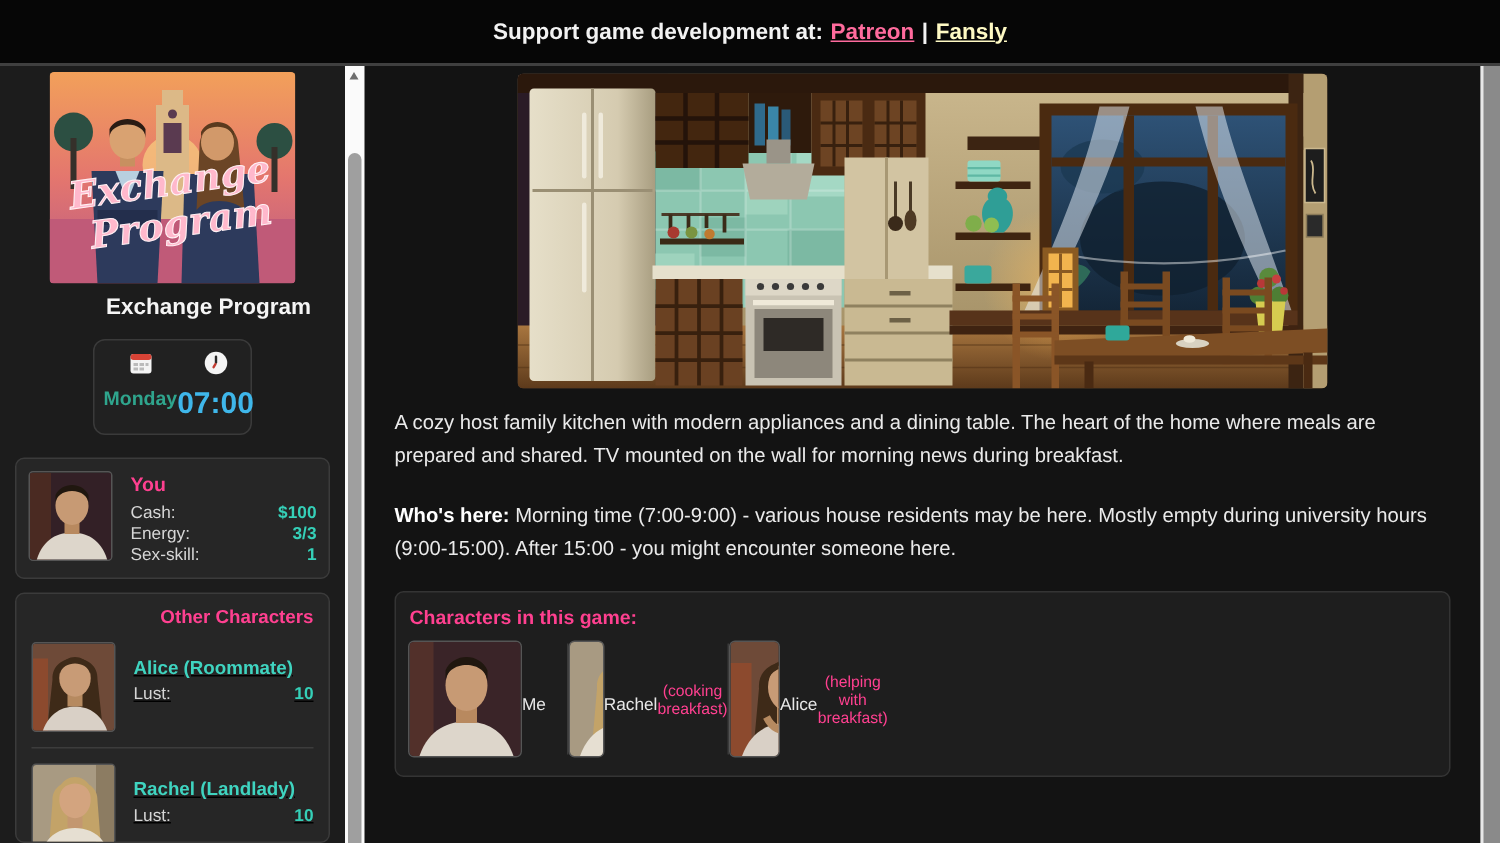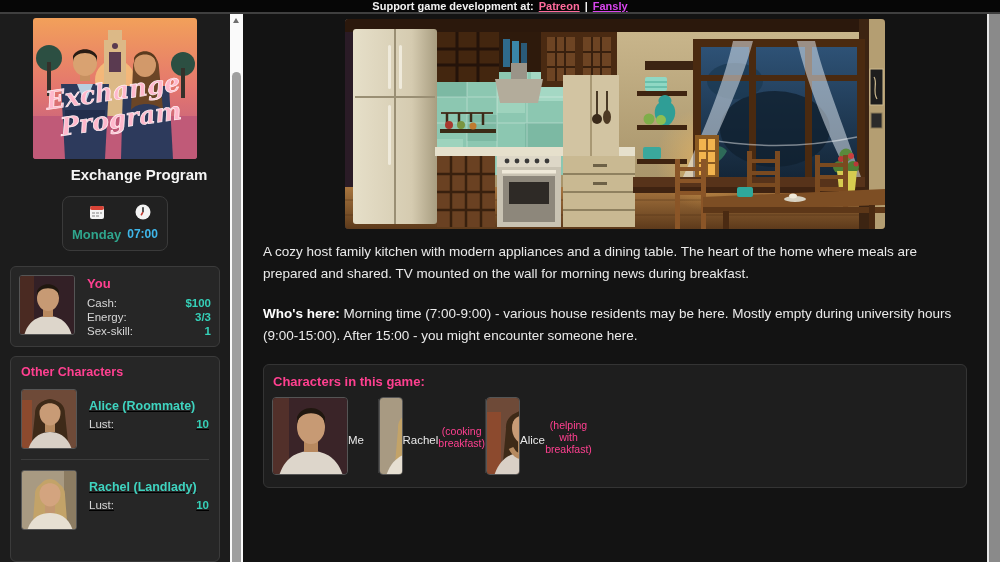--- a/index.html
+++ b/index.html
@@ -1,61 +1,61 @@
 <!DOCTYPE html>
 <html><head>
 <meta charset="utf-8">
 <style>
   * { margin:0; padding:0; box-sizing:border-box; }
   html,body { width:1000px; height:562px; overflow:hidden; background:#131313;
     font-family:"Liberation Sans", sans-serif; }
   .app { width:1000px; height:562px; display:flex; flex-direction:column; }
 
   
-  .topbar { height:14px; background:#060606; border-bottom:2px solid #3f3f3f;
+  .topbar { height:44px; background:#060606; border-bottom:2px solid #3f3f3f;
     display:flex; align-items:center; justify-content:center; gap:5px;
-    color:#f2f2f2; font-size:11px; font-weight:600; flex:0 0 auto; }
+    color:#f2f2f2; font-size:15px; font-weight:600; flex:0 0 auto; }
   .topbar a { cursor:pointer; text-decoration:underline; }
   .link-patreon { color:#ff6b9d; }
-  .link-fansly { color:#d946ef; }
+  .link-fansly { color:#fef9c3; }
 
   
   .content-row { flex:1; display:flex; min-height:0; }
 
   
   .sidebar { width:230px; background:#1c1c1c; flex:0 0 auto; overflow:hidden;
     display:flex; flex-direction:column; }
   .logo-wrap { width:164px; height:141px; margin:4px auto 0; border-radius:3px;
     overflow:hidden; flex:0 0 auto; }
   .game-title { text-align:center; color:#f5f5f5; font-size:15px; font-weight:bold; margin-top:7px;padding-left:48px; }
   .version { text-align:center; font-size:13px; font-weight:bold; margin-top:3px; }
   .version .pink { color:#ff4090; }
   .version .cyan { color:#3fd0d8; }
 
   .time-widget { width:106px; margin:13px auto 0; background:#212121;
     border:1px solid #3a3a3a; border-radius:8px; padding:7px 6px 8px;
     display:flex; justify-content:space-around; flex:0 0 auto; }
   .tw-col { display:flex; flex-direction:column; align-items:center; gap:3px; }
   .tw-day { color:#2fa58d; font-size:13px; font-weight:bold; }
-  .tw-time { color:#3fb7ea; font-size:12px; font-weight:bold; }
+  .tw-time { color:#3fb7ea; font-size:20px; font-weight:bold; }
 
   .panel { margin:0 10px; background:#262626; border:1px solid #3b3b3b;
     border-radius:6px; }
   .player-panel { margin-top:15px; padding:8px; display:flex; gap:12px; flex:0 0 auto; }
   .photo { border:1px solid #555; border-radius:3px; overflow:hidden; flex:0 0 auto;
     width:56px; height:60px; }
   .photo svg { display:block; }
   .pp-info { flex:1; padding-top:1px; }
   .pp-name { color:#ff4090; font-size:13px; font-weight:bold; margin-bottom:5px; }
   .stat-row { display:flex; justify-content:space-between; font-size:11.5px;
     color:#d6d6d6; line-height:14px; }
   .stat-row .val { color:#35d0b8; font-weight:bold; }
 
   .chars-panel { margin-top:9px; padding:8px 10px 0; flex:1; overflow:hidden; }
-  .chars-header { color:#ff4090; font-size:12.5px; font-weight:bold; margin-bottom:6px; }
+  .chars-header { color:#ff4090; font-size:12.5px; font-weight:bold; margin-bottom:6px;text-align:right; }
   .char-entry { display:flex; gap:12px; padding:4px 0 8px; cursor:pointer;text-decoration:underline; }
   .ce-info { flex:1; padding-top:10px; }
   .ce-name { color:#3fd4c0; font-size:12.5px; font-weight:bold; margin-bottom:4px; }
   .char-divider { border:none; border-top:1px solid #3c3c3c; margin:2px 0 6px; }
 
   
   .left-scrollbar { width:13px; background:#fafafa; position:relative; flex:0 0 auto; }
   .ls-arrow { position:absolute; top:4px; left:3px; width:0; height:0;
     border-left:3.5px solid transparent; border-right:3.5px solid transparent;
     border-bottom:5px solid #6e6e6e; cursor:pointer; }

